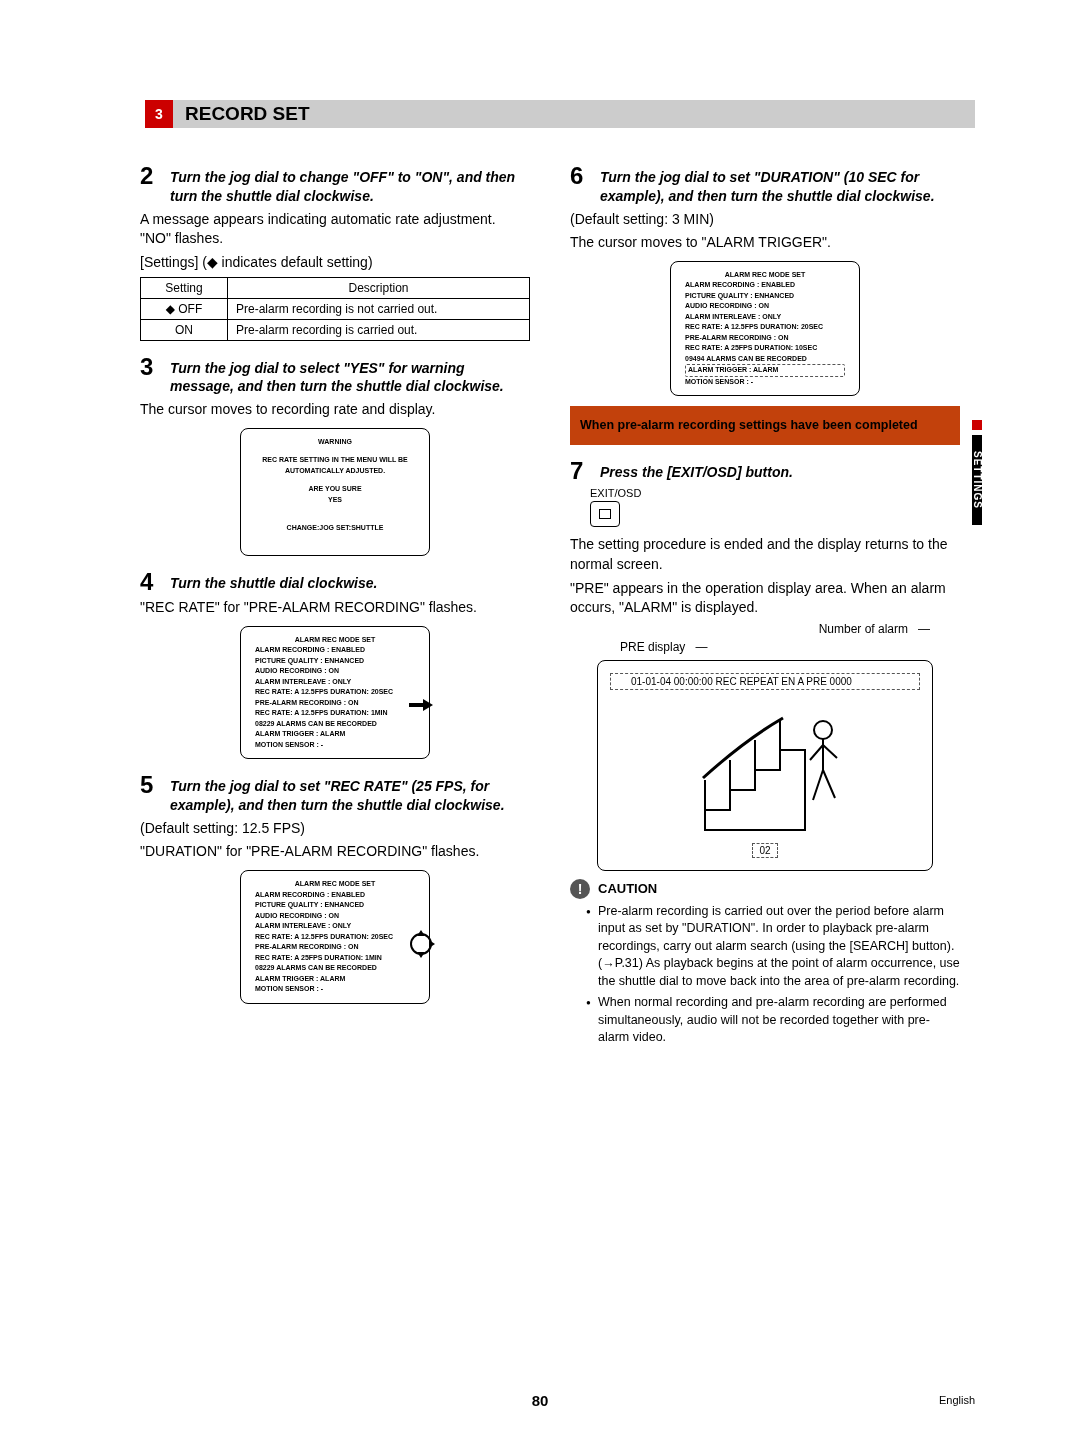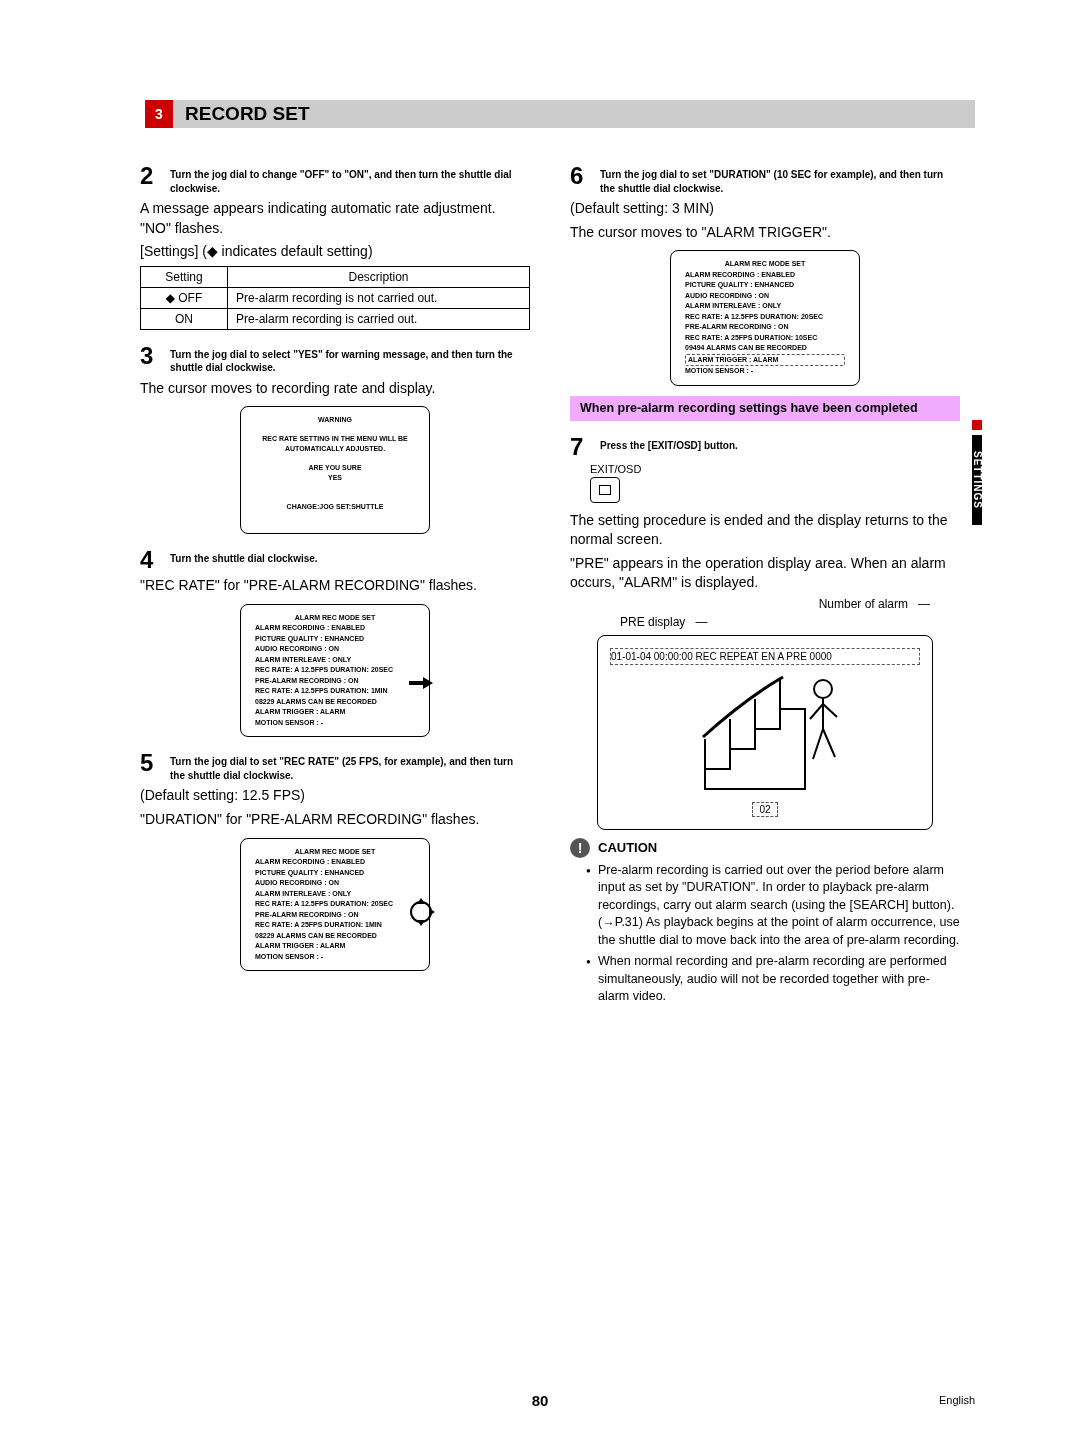--- a/index.html
+++ b/index.html
@@ -59,23 +59,24 @@
     margin: 14px 0 4px 0;
   }
   .step-num {
     font-size: 24px;
     font-weight: bold;
     line-height: 1;
     min-width: 20px;
   }
   .step-title {
     font-weight: bold;
-    font-size: 10px;
+    font-size: 14px;
     line-height: 1.35;
     padding-top: 4px;
+    font-style: italic;
   }
   .body-text {
     font-size: 14px;
     line-height: 1.4;
     margin: 2px 0 4px 0;
   }
   table.setting {
     border-collapse: collapse;
     width: 100%;
     font-size: 12px;
@@ -104,22 +105,22 @@
   }
   .osd-box.center-lines > div {
     text-align: center;
   }
   .dotted-highlight {
     border: 1px dashed #555;
     border-radius: 2px;
     padding: 0 2px;
   }
   .highlight-box {
-    background: #f0abfc;
-    padding: 4px 10px;
+    background: #c2410c;
+    padding: 11px 10px;
     font-weight: bold;
     font-size: 12.5px;
     margin: 10px 0 6px 0;
     line-height: 1.35;
   }
   .exit-osd {
     font-size: 11px;
     margin: 4px 0 2px 20px;
   }
   .exit-osd-btn {
@@ -141,24 +142,24 @@
     border: 1px solid #000;
     border-radius: 8px;
     margin: 6px auto 6px auto;
     width: 310px;
     padding: 12px;
     font-size: 10px;
     position: relative;
   }
   .monitor-status {
     border: 1px dashed #555;
-    padding: 2px 0;
+    padding: 2px 20px;
     font-size: 10px;
     white-space: nowrap;
-    margin-bottom: 2px;
+    margin-bottom: 18px;
   }
   .monitor-illust {
     height: 135px;
     position: relative;
     display: flex;
     align-items: center;
     justify-content: center;
   }
   .monitor-count-box {
     border: 1px dashed #555;

